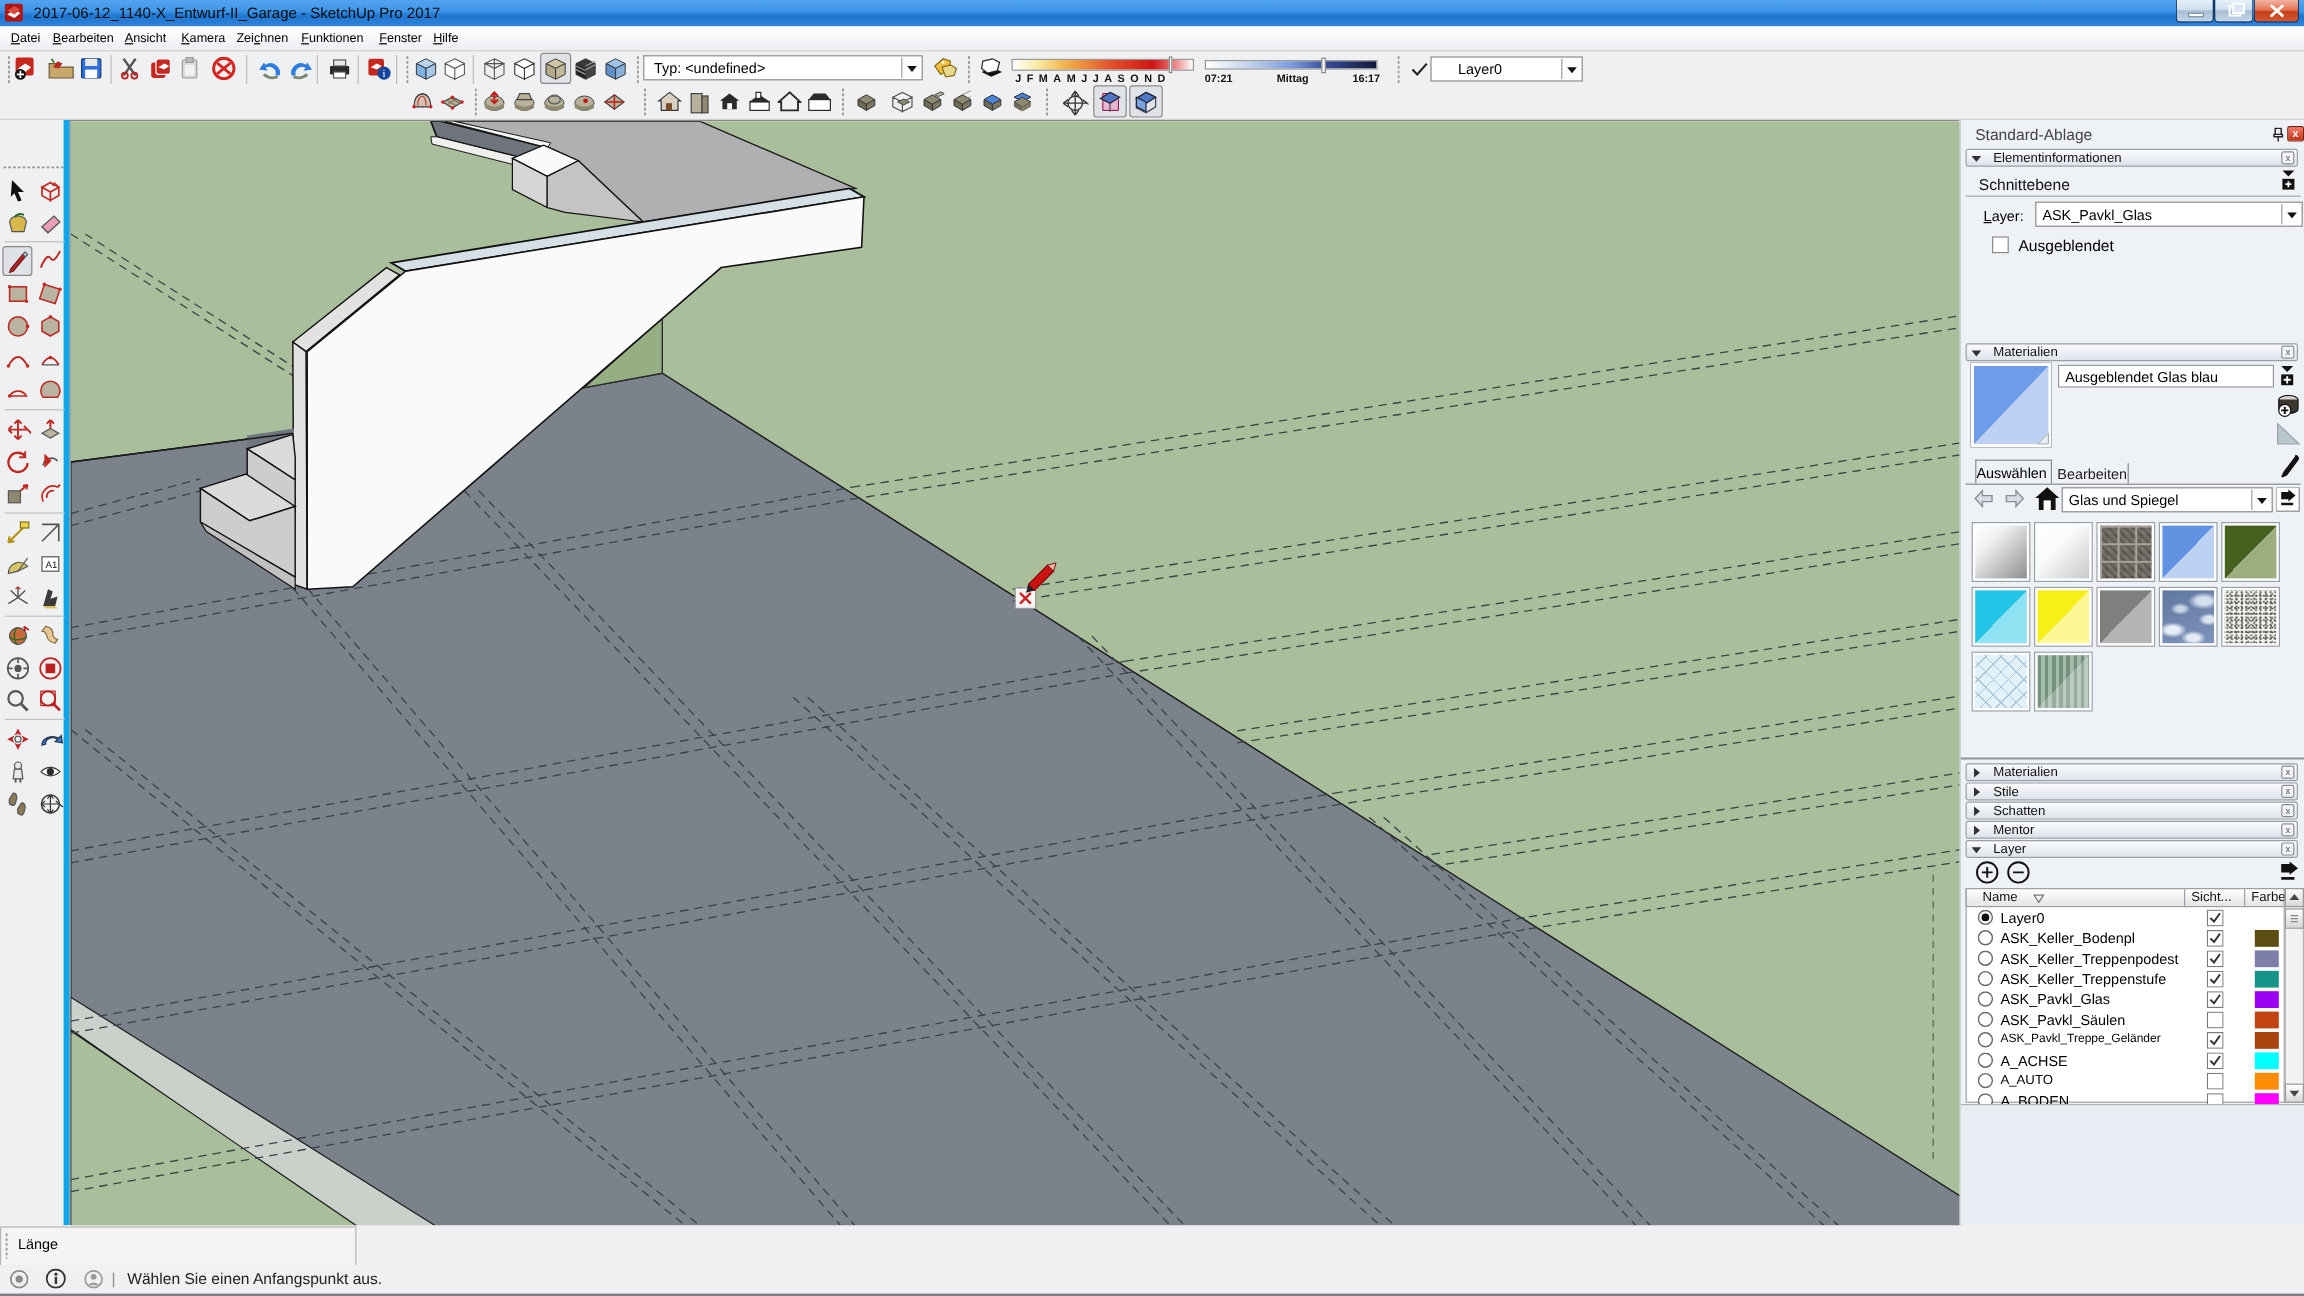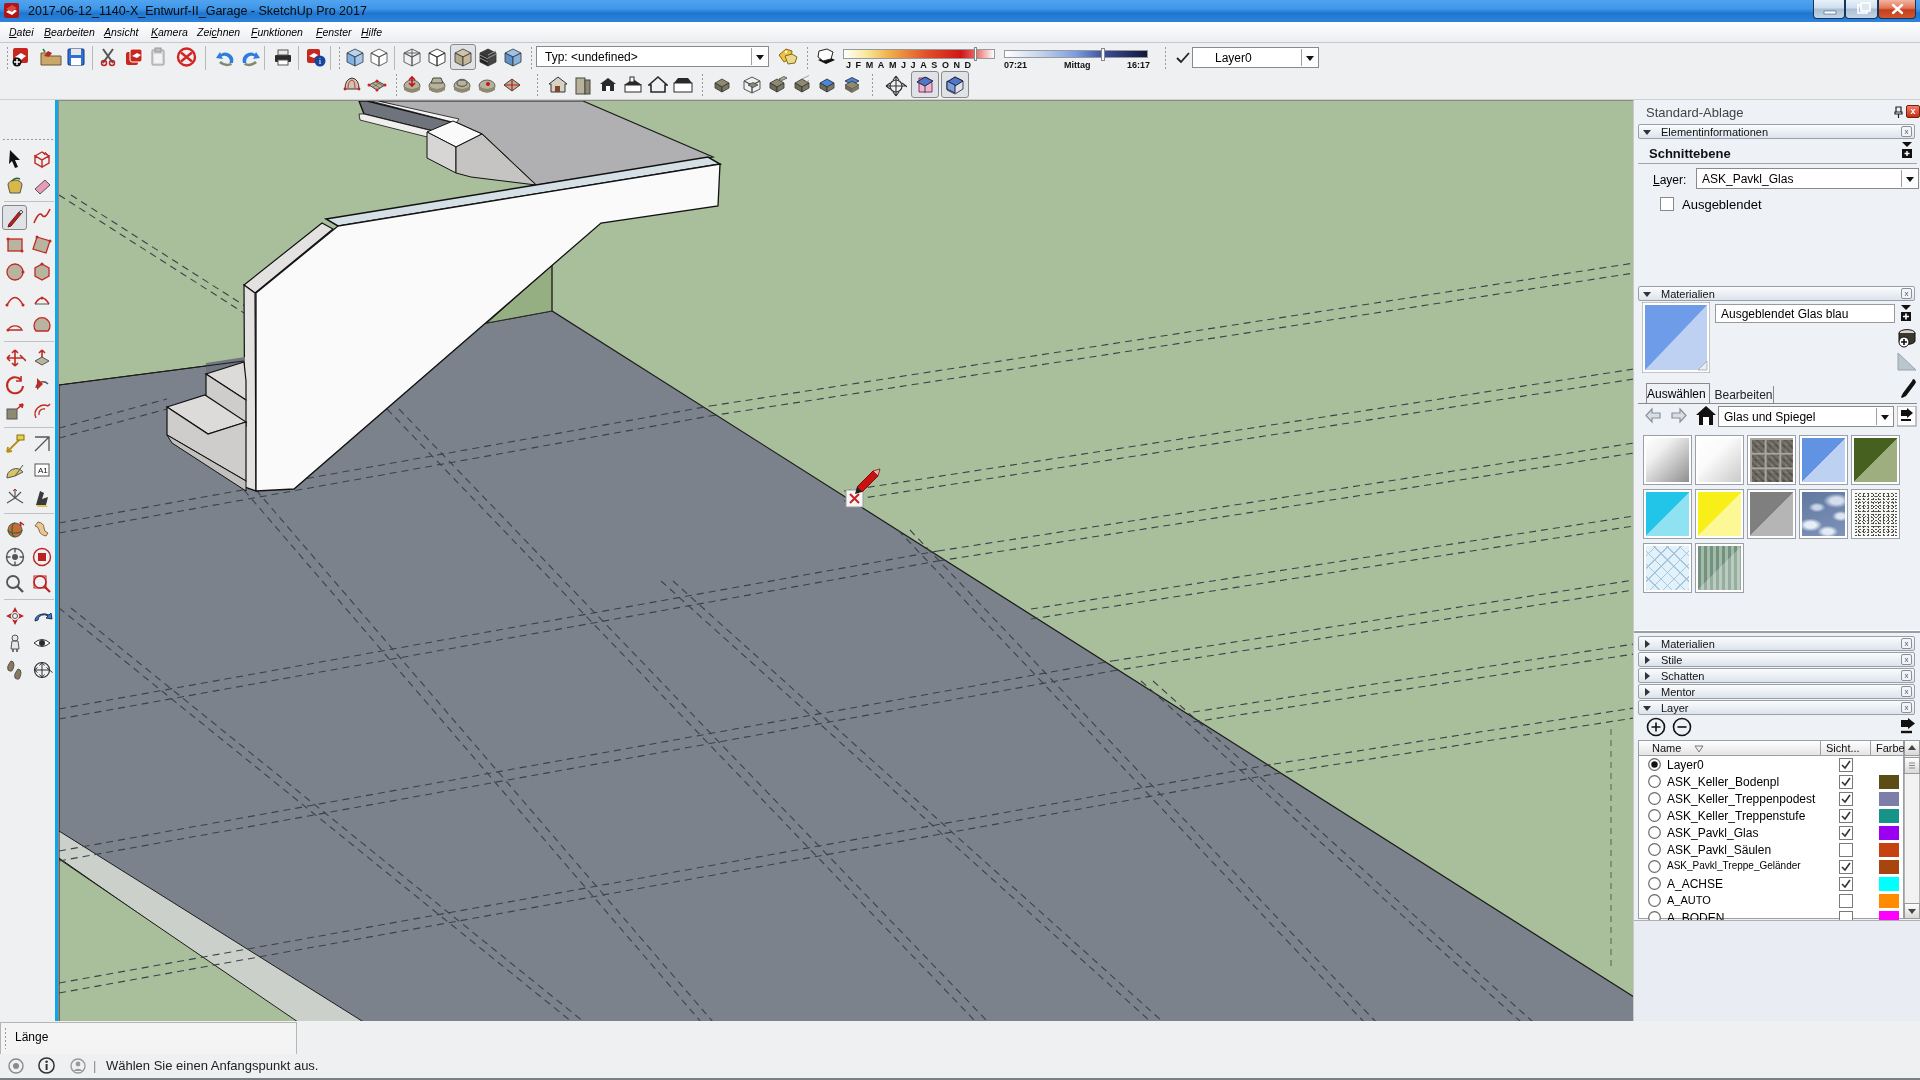--- a/index.html
+++ b/index.html
@@ -8,32 +8,32 @@
 .abs{position:absolute;}
 
 #titlebar{left:0;top:0;width:1920px;height:22px;background:linear-gradient(#51a3ee 0%,#3f97e9 40%,#2076cf 60%,#2e84dc 100%);}
 #titlebar .ttext{left:28px;top:4px;font-size:12.5px;color:#0b0b0b;}
 .winbtn{top:0;height:19px;border:1px solid #14355c;border-top:none;border-radius:0 0 4px 4px;}
 #btnmin{left:1813px;width:32px;background:linear-gradient(#e8f1f9 0%,#cfdeee 45%,#a9bed4 50%,#c4d5e6 100%);}
 #btnmax{left:1845px;width:33px;background:linear-gradient(#e8f1f9 0%,#cfdeee 45%,#a9bed4 50%,#c4d5e6 100%);}
 #btnclose{left:1878px;width:38px;background:linear-gradient(#f2b5a2 0%,#e57454 45%,#c33f1c 55%,#d2572f 100%);}
 
 #menubar{left:0;top:22px;width:1920px;height:21px;background:linear-gradient(#ffffff,#ebeef2);border-bottom:1px solid #c8c8c8;font-size:10.5px;color:#000;}
-#menubar span{position:absolute;top:4px;font-style:italic;}
+#menubar span{position:absolute;top:4px;}
 #menubar u{text-decoration:underline;}
 
 #toolbar{left:0;top:43px;width:1920px;height:57px;background:#eff0f1;border-bottom:1px solid #d0d0d0;}
 .tsep{position:absolute;width:1px;background:#b9b9b9;}
 .tgrip{position:absolute;width:3px;background-image:radial-gradient(circle,#9a9a9a 1px,transparent 1px);background-size:3px 4px;}
 
 .combo{position:absolute;background:#fff;border:1px solid #8a8a8a;font-size:12px;color:#000;}
 .combo .arr{position:absolute;right:1px;top:1px;bottom:1px;width:16px;background:#fdfdfd;border-left:1px solid #a0a0a0;}
 .combo .arr:after{content:"";position:absolute;left:4px;top:50%;margin-top:-2px;border:4px solid transparent;border-top:5px solid #111;}
 
-#leftbar{left:0;top:100px;width:58px;height:921px;background:#eff0f1;border-right:3px solid #0ea5e9;}
+#leftbar{left:0;top:100px;width:58px;height:921px;background:#eff0f1;border-right:5px solid #0ea5e9;}
 
 #viewport{left:58px;top:100px;width:1575px;height:921px;border-top:1px solid #8a8a8a;border-left:1px solid #8a8a8a;}
 
 #rightpanel{left:1633px;top:100px;width:287px;height:921px;background:#eef1f6;border-left:1px solid #c9c9c9;}
 .phdr{position:absolute;left:4px;width:277px;height:15px;background:linear-gradient(#fbfcfd,#dde3ec);border:1px solid #9aa0a8;border-radius:2px;font-size:11px;color:#111;}
 .phdr .cx{position:absolute;right:2px;top:1px;width:11px;height:11px;border:1px solid #8b9097;border-radius:2px;background:#f2f4f7;font-size:8px;line-height:10px;text-align:center;color:#555;}
 .tri-r{display:inline-block;width:0;height:0;border:4px solid transparent;border-left:5px solid #333;margin:3px 0 0 6px;}
 .tri-d{display:inline-block;width:0;height:0;border:4px solid transparent;border-top:5px solid #333;margin:5px 0 0 4px;}
 
 #measurebar{left:0;top:1021px;width:1920px;height:33px;background:#eff0f1;}
@@ -556,21 +556,21 @@
 </g>
     </svg></div>
 
 <div class="abs" id="rightpanel">
     <div class="abs" style="left:12px;top:5px;font-size:13px;color:#444">Standard-Ablage</div>
 <svg class="abs" style="left:258px;top:6px" width="12" height="13">
       <path d="M4 1 h5 v5 h-5 z M3 6 h7 v2 h-7 z M6.5 8 v4" stroke="#222" stroke-width="1.2" fill="none"></path>
     </svg>
 <div class="abs" style="left:272px;top:5px;width:14px;height:13px;background:linear-gradient(#f77d6a,#c22f12);border:1px solid #7e1d08;border-radius:2px;color:#fff;font-size:9px;text-align:center;line-height:11px;font-weight:bold">x</div>
 <div class="abs phdr" style="top:24px"><span class="tri-d"></span><span style="position:absolute;left:22px;top:1px">Elementinformationen</span><span class="cx">x</span></div>
-<div class="abs" style="left:15px;top:46px;font-size:13px;font-weight:bold;color:#111">Schnittebene</div>
+<div class="abs" style="left:15px;top:46px;font-size:13px;font-weight:normal;color:#111">Schnittebene</div>
 <svg class="abs" style="left:266px;top:40px" width="14" height="20">
       <path d="M2 2 h10 l-5 5 z" fill="#111"></path>
       <rect x="2" y="9" width="10" height="9" fill="#111"></rect>
       <path d="M7 11 v5 M4.5 13.5 h5" stroke="#fff" stroke-width="1.5"></path>
     </svg>
 <div class="abs" style="left:4px;top:63px;width:279px;height:1px;background:#a5a5a5"></div>
 <div class="abs" style="left:19px;top:73px;font-size:12px"><u>L</u>ayer:</div>
 <div class="combo" style="left:62px;top:68px;width:223px;height:21px;">
       <span style="position:absolute;left:5px;top:3px">ASK_Pavkl_Glas</span>
       <span class="arr"></span>

